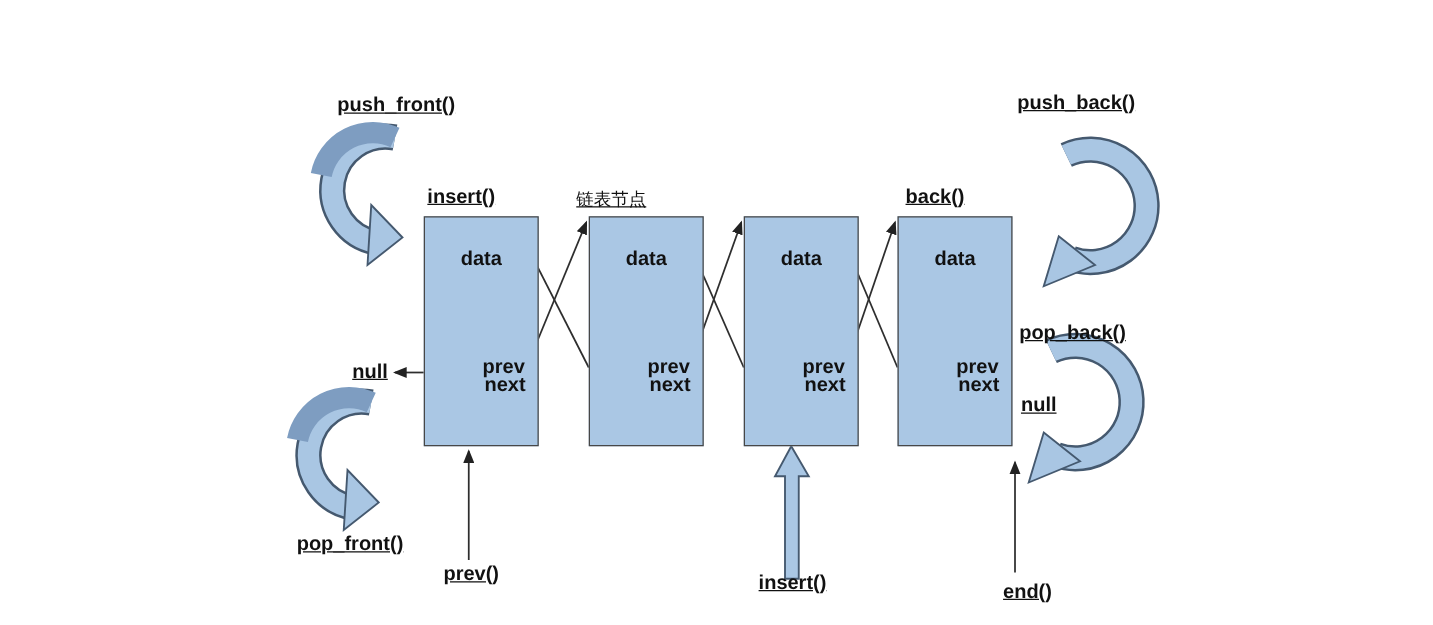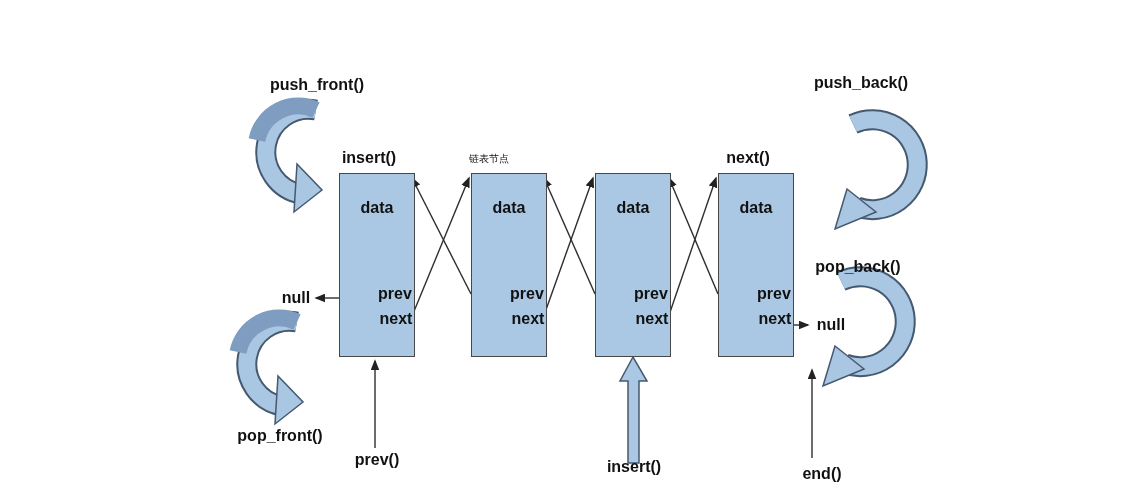--- a/index.html
+++ b/index.html
@@ -3,34 +3,34 @@
 <meta charset="utf-8">
 <style>
   html,body{margin:0;padding:0;background:#ffffff;}
   .stage{
     position:relative;width:1146px;height:500px;background:#ffffff;overflow:hidden;
     font-family:"Liberation Sans", sans-serif;color:#111111;
   }
   .layer{position:absolute;left:0;top:0;width:1146px;height:500px;}
   .lbl{
     position:absolute;transform:translateX(-50%);
-    font-size:16px;font-weight:700;line-height:16px;white-space:nowrap;color:#111111;
+    font-size:16px;font-weight:700;line-height:16px;white-space:nowrap;color:#111111;text-decoration:underline;
   }
-  .lbl.cjk{font-size:10px;font-weight:400;line-height:14px;}
+  .lbl.cjk{font-size:14px;font-weight:400;line-height:14px;}
   .node{
-    position:absolute;top:173px;width:76px;height:184px;
+    position:absolute;top:173px;width:92px;height:184px;
     background:#aac7e4;border:1.5px solid #474747;box-sizing:border-box;
   }
   .node .f{
     position:absolute;left:0;right:0;text-align:center;
     font-size:16px;font-weight:700;line-height:16px;color:#111111;
   }
   .f.row-data{top:26px;}
   .f.row-prev{top:112px;margin-left:36px;}
-  .f.row-next{top:137px;padding-left:38px;}
+  .f.row-next{top:127px;padding-left:38px;}
 </style>
 </head>
 <body>
 
 <div class="stage">
 
   <svg class="layer" viewBox="0 0 1146 500">
     <defs>
       <marker id="ah" viewBox="0 0 10 8" refX="8.5" refY="4" markerWidth="11" markerHeight="9" markerUnits="userSpaceOnUse" orient="auto">
         <path d="M0,0 L10,4 L0,8 Z" fill="#222222"></path>
@@ -74,21 +74,21 @@
   <div class="lbl" style="left:317px;top:77px">push_front()</div>
   <div class="lbl" style="left:861px;top:75px">push_back()</div>
   <div class="lbl" style="left:280px;top:428px">pop_front()</div>
   <div class="lbl" style="left:858px;top:259px">pop_back()</div>
   <div class="lbl" style="left:377px;top:452px">prev()</div>
   <div class="lbl" style="left:822px;top:466px">end()</div>
   <div class="lbl" style="left:634px;top:459px">insert()</div>
 
   <div class="lbl" style="left:369px;top:150px">insert()</div>
   <div class="lbl cjk" style="left:489px;top:152px">链表节点</div>
-  <div class="lbl" style="left:748px;top:150px">next()</div>
+  <div class="lbl" style="left:748px;top:150px">back()</div>
 
   <div class="lbl" style="left:296px;top:290px">null</div>
   <div class="lbl" style="left:831px;top:317px">null</div>
 
   <div class="node" style="left:339px">
     <span class="f row-data">data</span>
     <span class="f row-prev">prev</span>
     <span class="f row-next">next</span>
   </div>
   <div class="node" style="left:471px">

